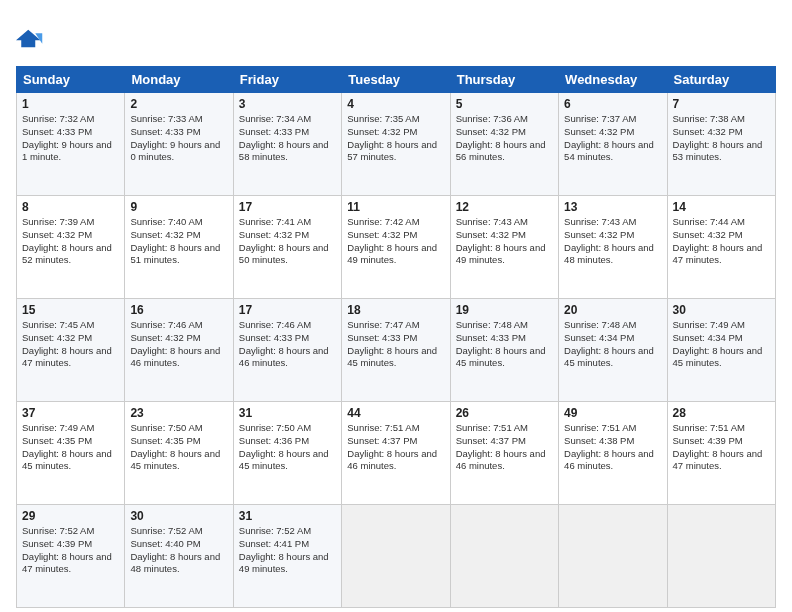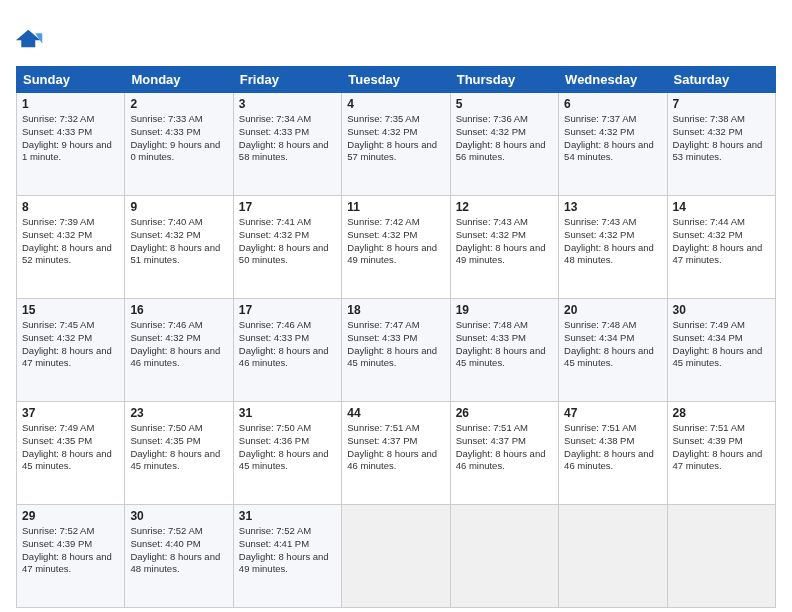--- a/index.html
+++ b/index.html
@@ -237,21 +237,21 @@
           </td>
           <td>
             <span class="day-num">44</span>
             <div class="cell-content">Sunrise: 7:51 AM<br>Sunset: 4:37 PM<br>Daylight: 8 hours and 46 minutes.</div>
           </td>
           <td>
             <span class="day-num">26</span>
             <div class="cell-content">Sunrise: 7:51 AM<br>Sunset: 4:37 PM<br>Daylight: 8 hours and 46 minutes.</div>
           </td>
           <td>
-            <span class="day-num">47</span>
+            <span class="day-num">49</span>
             <div class="cell-content">Sunrise: 7:51 AM<br>Sunset: 4:38 PM<br>Daylight: 8 hours and 46 minutes.</div>
           </td>
           <td>
             <span class="day-num">28</span>
             <div class="cell-content">Sunrise: 7:51 AM<br>Sunset: 4:39 PM<br>Daylight: 8 hours and 47 minutes.</div>
           </td>
         </tr>
         <tr>
           <td>
             <span class="day-num">29</span>

